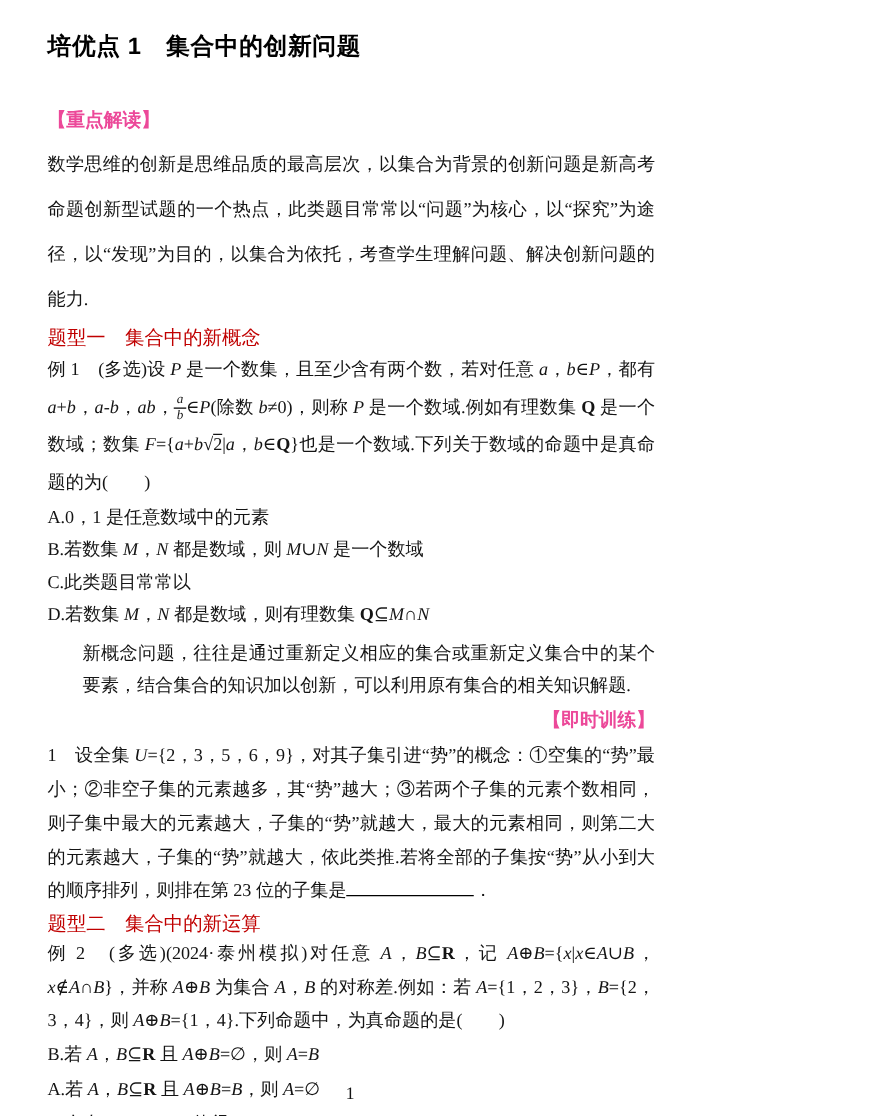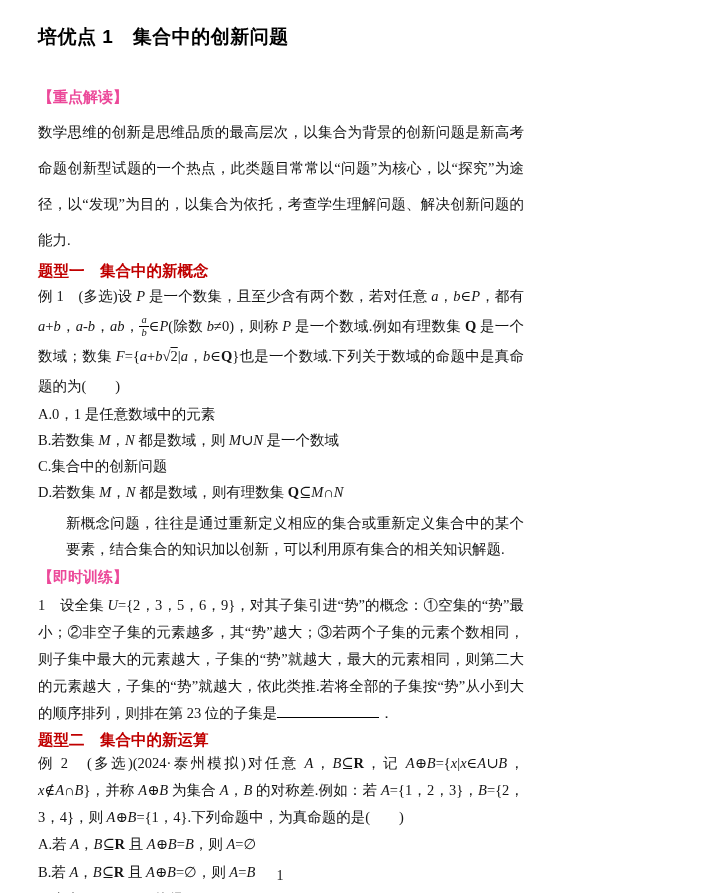--- a/index.html
+++ b/index.html
@@ -24,24 +24,24 @@
   }
   .bracket-header {
     font-family:"Liberation Sans","DejaVu Sans",sans-serif;
     font-weight:700;
     font-size:15px;
     color:#ec4899;
     line-height:18px;
   }
   .hdr-key   { margin-top:38px; }
   .hdr-tips  { margin-top:46px; }
-  .hdr-train { margin-top:6px; }
+  .hdr-train { margin-top:6px;text-align:right; }
   .type-header {
     font-family:"Liberation Sans","DejaVu Sans",sans-serif;
-    font-weight:700;
+    font-weight:400;
     font-size:15.5px;
     color:#c00000;
     line-height:20px;
     margin-top:3px;
   }
   .para {
     margin:0;
     text-align:justify;
     line-height:36px;
   }
@@ -95,32 +95,32 @@
   <h1 class="doc-title">培优点 1　集合中的创新问题</h1>
 
   <div class="bracket-header hdr-key">【重点解读】</div>
   <p class="para intro">数学思维的创新是思维品质的最高层次，以集合为背景的创新问题是新高考命题创新型试题的一个热点，此类题目常常以“问题”为核心，以“探究”为途径，以“发现”为目的，以集合为依托，考查学生理解问题、解决创新问题的能力.</p>
 
   <div class="type-header">题型一　集合中的新概念</div>
   <p class="para stem stem1">例 1　(多选)设 <i>P</i> 是一个数集，且至少含有两个数，若对任意 <i>a</i>，<i>b</i>∈<i>P</i>，都有 <i>a</i>+<i>b</i>，<i>a</i>-<i>b</i>，<i>ab</i>，<span class="frac"><span class="fn"><i>a</i></span><span class="fd"><i>b</i></span></span>∈<i>P</i>(除数 <i>b</i>≠0)，则称 <i>P</i> 是一个数域.例如有理数集 <b>Q</b> 是一个数域；数集 <i>F</i>={<i>a</i>+<i>b</i>√<span class="ol">2</span>|<i>a</i>，<i>b</i>∈<b>Q</b>}也是一个数域.下列关于数域的命题中是真命题的为(　　)</p>
   <div class="options opts1">
     <p class="option">A.0，1 是任意数域中的元素</p>
     <p class="option">B.若数集 <i>M</i>，<i>N</i> 都是数域，则 <i>M</i>∪<i>N</i> 是一个数域</p>
-    <p class="option">C.集合中的创新问题</p>
+    <p class="option">C.此类题目常常以</p>
     <p class="option">D.若数集 <i>M</i>，<i>N</i> 都是数域，则有理数集 <b>Q</b>⊆<i>M</i>∩<i>N</i></p>
   </div>
 
   <p class="para tips-para">新概念问题，往往是通过重新定义相应的集合或重新定义集合中的某个要素，结合集合的知识加以创新，可以利用原有集合的相关知识解题.</p>
 
   <div class="bracket-header hdr-train">【即时训练】</div>
   <p class="para train-para">1　设全集 <i>U</i>={2，3，5，6，9}，对其子集引进“势”的概念：①空集的“势”最小；②非空子集的元素越多，其“势”越大；③若两个子集的元素个数相同，则子集中最大的元素越大，子集的“势”就越大，最大的元素相同，则第二大的元素越大，子集的“势”就越大，依此类推.若将全部的子集按“势”从小到大的顺序排列，则排在第 23 位的子集是<span class="blank"></span>．</p>
 
   <div class="type-header">题型二　集合中的新运算</div>
   <p class="para stem stem2">例 2　(多选)(2024·泰州模拟)对任意 <i>A</i>，<i>B</i>⊆<b>R</b>，记 <i>A</i>⊕<i>B</i>={<i>x</i>|<i>x</i>∈<i>A</i>∪<i>B</i>，<i>x</i>∉<i>A</i>∩<i>B</i>}，并称 <i>A</i>⊕<i>B</i> 为集合 <i>A</i>，<i>B</i> 的对称差.例如：若 <i>A</i>={1，2，3}，<i>B</i>={2，3，4}，则 <i>A</i>⊕<i>B</i>={1，4}.下列命题中，为真命题的是(　　)</p>
   <div class="options opts2">
+    <p class="option">B.若 <i>A</i>，<i>B</i>⊆<b>R</b> 且 <i>A</i>⊕<i>B</i>=∅，则 <i>A</i>=<i>B</i></p>
     <p class="option">A.若 <i>A</i>，<i>B</i>⊆<b>R</b> 且 <i>A</i>⊕<i>B</i>=<i>B</i>，则 <i>A</i>=∅</p>
-    <p class="option">B.若 <i>A</i>，<i>B</i>⊆<b>R</b> 且 <i>A</i>⊕<i>B</i>=∅，则 <i>A</i>=<i>B</i></p>
     <p class="option">D.存在 <i>A</i>，<i>B</i>⊆<b>R</b>，使得 <i>A</i>⊕<i>B</i>≠<span class="cmp">∁</span><sub><b>R</b></sub><i>A</i>⊕<span class="cmp">∁</span><sub><b>R</b></sub><i>B</i></p>
   </div>
 
   <div class="page-number">1</div>
 
 </div>
 
 </body></html>

